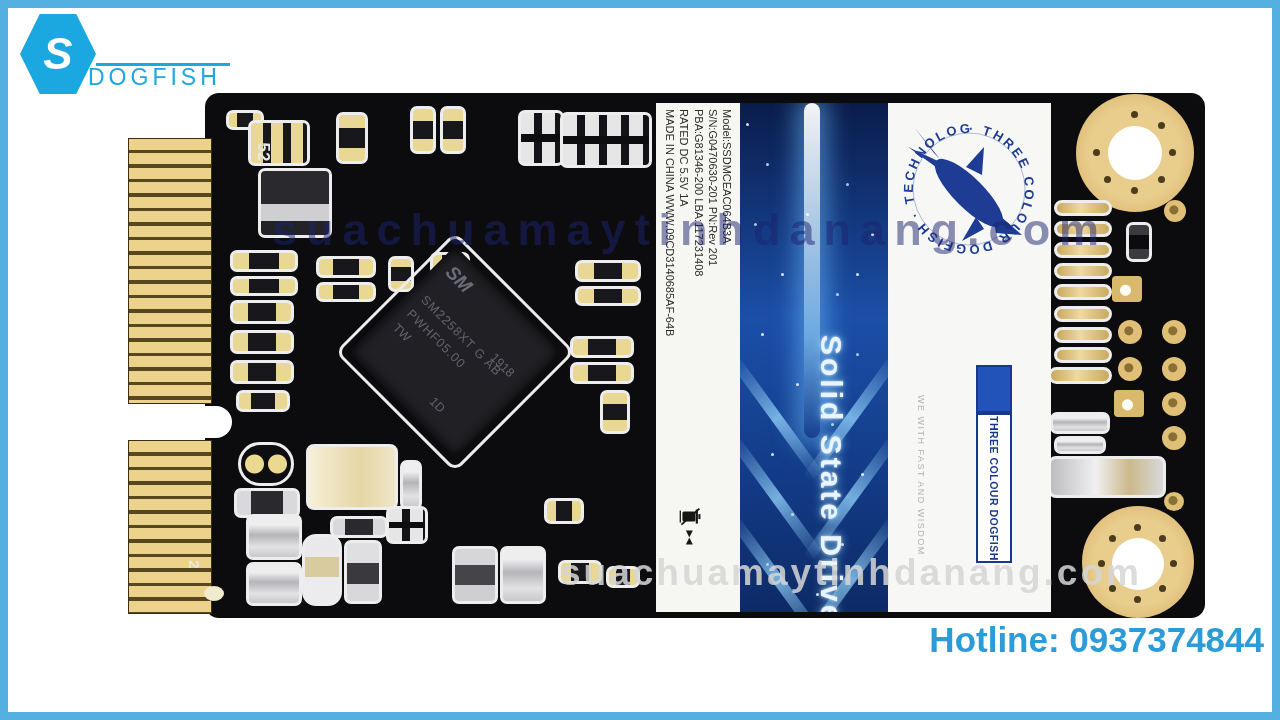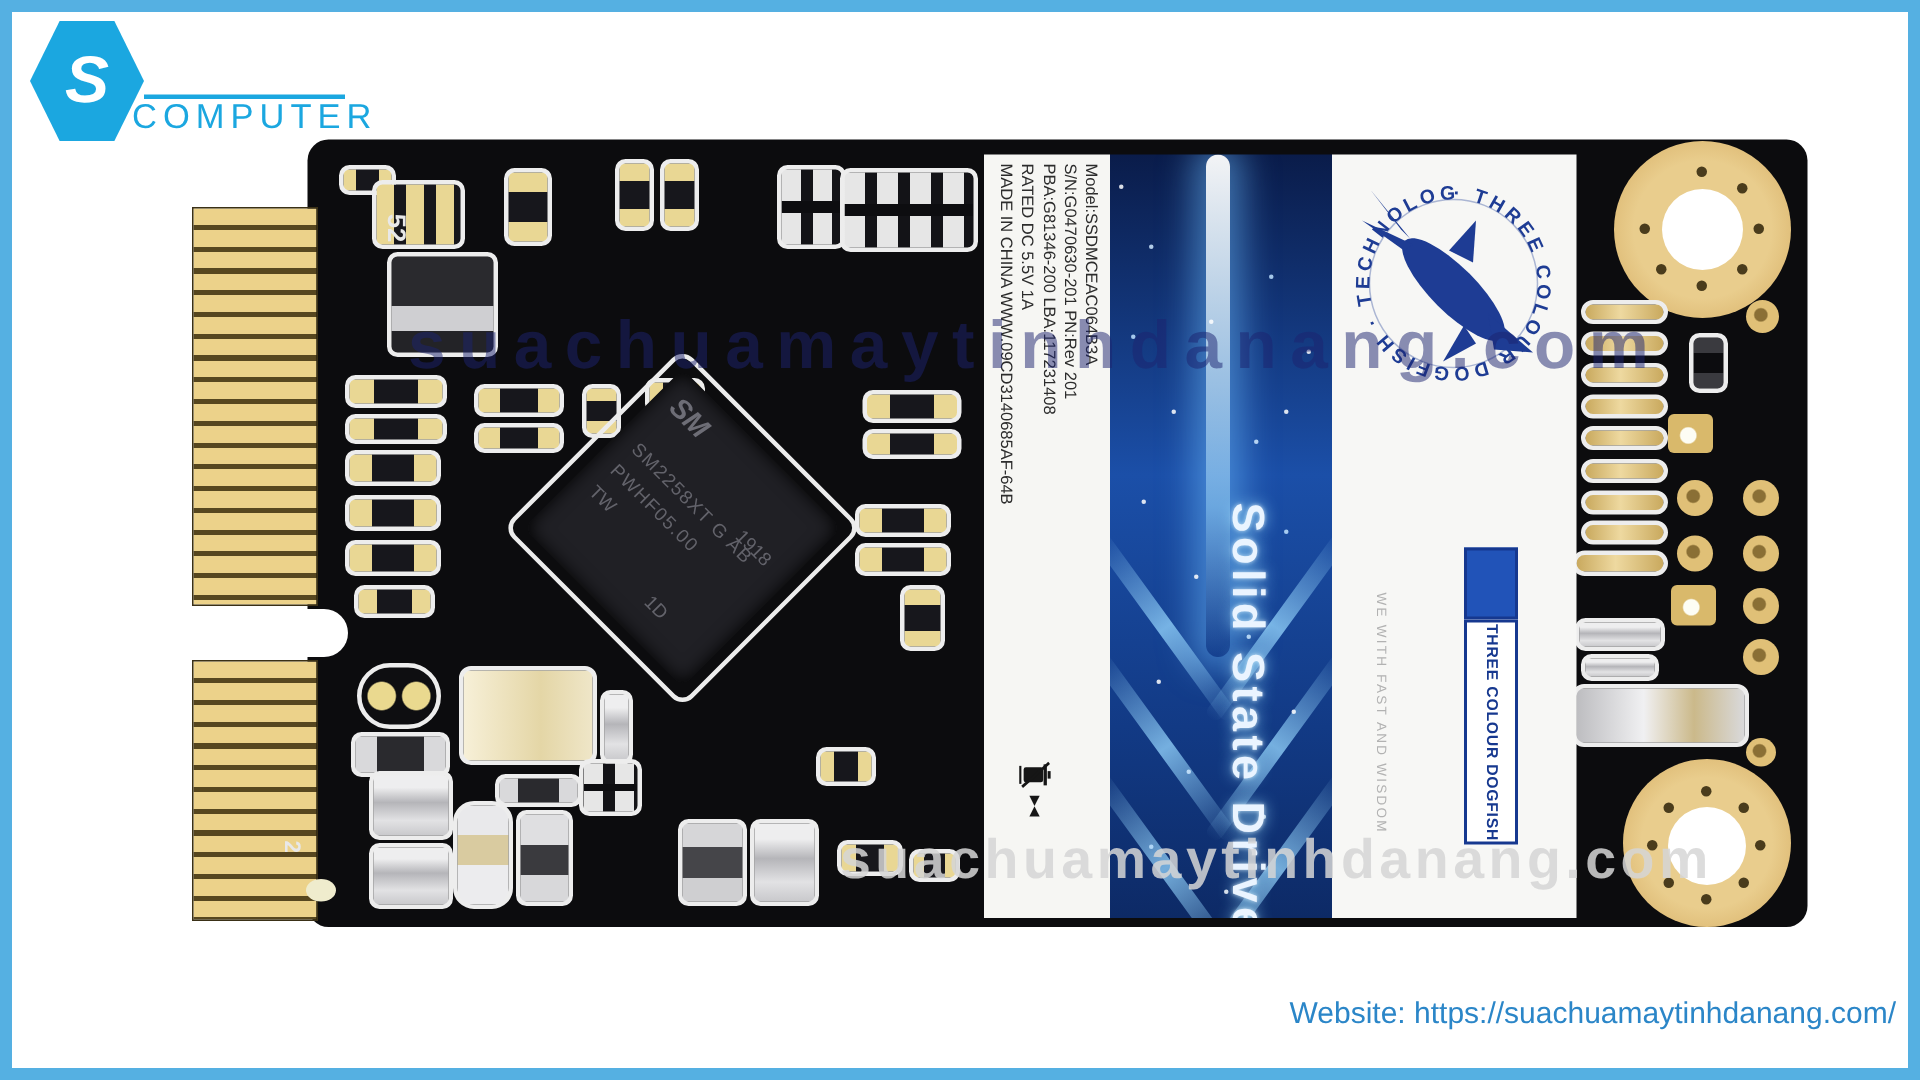--- a/index.html
+++ b/index.html
@@ -95,21 +95,21 @@
 </style>
 </head>
 <body>
 
 <div id="canvas">
 
   <div id="logo-hex">
     <span>S</span>
   </div>
   <div id="logo-underline"></div>
-  <div id="logo-computer">COMPUTER</div>
+  <div id="logo-computer">DOGFISH</div>
 
   <div id="pcb"></div>
 
   <div class="fingers" style="top:138px;height:264px;"></div>
   <div class="fingers" style="top:440px;height:172px;"></div>
   <div id="notch"></div>
 
   <span class="silk" style="left:254px;top:142px;font-size:17px;transform:rotate(90deg);">52</span>
   <span class="silk" style="left:190px;top:556px;font-size:15px;transform:rotate(90deg);">2</span>
   <span class="silk" style="left:1040px;top:444px;font-size:13px;">+</span>
@@ -251,19 +251,19 @@
   <div class="mhole" style="left:1076px;top:94px;width:118px;height:118px;"></div>
   <div class="mhole-in" style="left:1108px;top:126px;width:54px;height:54px;"></div>
   <div class="mdot" style="left:1131px;top:149px;background:rgba(0,0,0,0);box-shadow:0 -38px 0 #4a3c1c,27px -27px 0 #4a3c1c,38px 0 0 #4a3c1c,27px 27px 0 #4a3c1c,0 38px 0 #4a3c1c,-27px 27px 0 #4a3c1c,-38px 0 0 #4a3c1c;"></div>
   <div class="mhole" style="left:1082px;top:506px;width:112px;height:112px;"></div>
   <div class="mhole-in" style="left:1112px;top:538px;width:52px;height:52px;"></div>
   <div class="mdot" style="left:1134px;top:560px;background:rgba(0,0,0,0);box-shadow:0 -36px 0 #4a3c1c,25px -25px 0 #4a3c1c,36px 0 0 #4a3c1c,25px 25px 0 #4a3c1c,0 36px 0 #4a3c1c,-25px 25px 0 #4a3c1c,-36px 0 0 #4a3c1c,-25px -25px 0 #4a3c1c;"></div>
 
   <div class="wm" id="wm-top">suachuamaytinhdanang.com</div>
   <div class="wm" id="wm-bottom">suachuamaytinhdanang.com</div>
 
-  <div id="website">Website: https://suachuamaytinhdanang.com/</div>
+  <div id="hotline">Hotline: 0937374844</div>
 
   <div class="frame" style="left:0;top:0;width:1280px;height:8px;"></div>
   <div class="frame" style="left:0;top:712px;width:1280px;height:8px;"></div>
   <div class="frame" style="left:0;top:0;width:8px;height:720px;"></div>
   <div class="frame" style="left:1272px;top:0;width:8px;height:720px;"></div>
 </div>
 
 </body></html>

